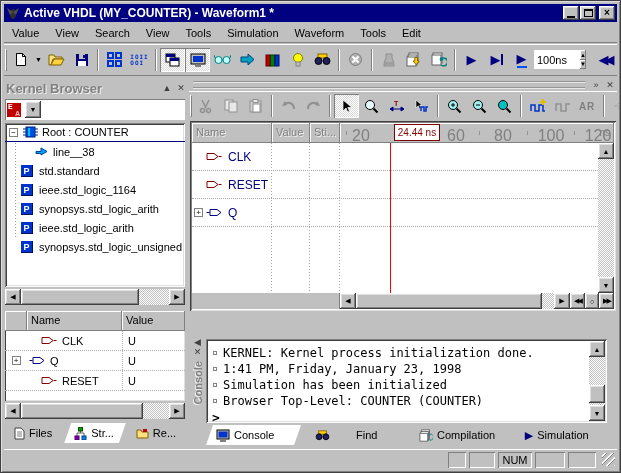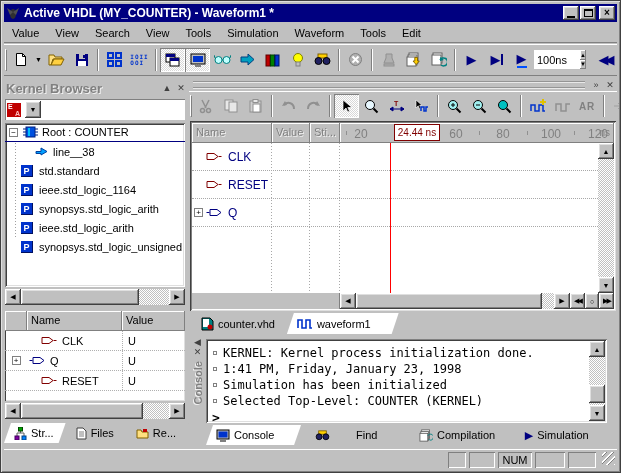--- a/index.html
+++ b/index.html
@@ -79,21 +79,21 @@
   
   .rightpanel { position:absolute; left:188px; top:78px; right:3px; height:366px; }
   .wstrip { position:absolute; left:0; top:0; right:0; height:11px; display:flex; align-items:center; }
   .hgrips { flex:1; height:8px; margin:0 4px; border-top:2px groove #e8e8e8; border-bottom:2px groove #e8e8e8; }
   .wtoolbar { position:absolute; left:0; top:12px; right:0; height:29px; display:flex; align-items:center; border-top:1px solid #fff; }
 
   .wavewin { position:absolute; left:1px; top:42px; right:1px; height:190px; background:#fff; box-shadow: inset 1px 1px 0 #404040, inset -1px -1px 0 #dfdfdf, inset 2px 2px 0 #808080; }
   .whead { position:absolute; left:2px; top:2px; right:2px; height:20px; display:flex; }
   .whc { box-shadow: inset -1px -1px 0 #808080, inset 1px 1px 0 #fff; background:#c0c0c0; color:#808080; text-shadow:1px 1px 0 #f0f0f0; padding:3px 4px; flex:none; }
   .ruler { flex:1; position:relative; box-shadow: inset -1px -1px 0 #808080, inset 1px 1px 0 #fff; background:#c0c0c0; }
-  .rtick { position:absolute; top:4px; font-size:12px; color:#808080; transform:translateX(-50%); }
+  .rtick { position:absolute; top:4px; font-size:16px; color:#808080; transform:translateX(-50%); }
   .rminor { position:absolute; top:8px; width:1px; height:4px; background:#909090; }
   .runit { position:absolute; right:4px; top:4px; font-size:10px; color:#808080; }
   .cflag { position:absolute; left:54px; top:1px; width:46px; height:17px; background:#fff; border:1px solid #800000; color:#800000; font-size:10px; display:flex; align-items:center; justify-content:center; white-space:nowrap; }
   .wrows { position:absolute; left:2px; top:22px; right:18px; bottom:18px; background:#fff; overflow:hidden; }
   .wrow { height:28px; display:flex; align-items:center; border-bottom:1px dotted #a8a8a8; position:relative; }
   .wrow .sname { color:#000080; font-size:12px; }
   .colline { position:absolute; top:0; bottom:0; width:1px; background-image:repeating-linear-gradient(to bottom,#a8a8a8 0 1px,transparent 1px 3px); }
   .cursorline { position:absolute; top:0; bottom:0; left:198px; width:1px; background:#ff0000; }
   .wvscroll { position:absolute; right:2px; top:22px; bottom:18px; width:16px; display:flex; flex-direction:column; }
   .wvscroll .mid { flex:1; }
@@ -108,21 +108,21 @@
   .cstrip { position:absolute; left:0; top:0; width:17px; bottom:0; display:flex; flex-direction:column; align-items:center; }
   .sidelabel { writing-mode:vertical-rl; transform:rotate(180deg); color:#808080; font-weight:bold; font-size:11px; text-shadow:-1px -1px 0 #f0f0f0; margin-top:4px; }
   .cbox { position:absolute; left:17px; top:2px; right:10px; height:84px; background:#fff; box-shadow: inset 1px 1px 0 #808080, inset -1px -1px 0 #fff, inset 2px 2px 0 #404040, inset -2px -2px 0 #dfdfdf; padding:6px 2px 0 6px; }
   .cline { display:flex; align-items:center; height:16px; font:12px "DejaVu Sans Mono", monospace; white-space:nowrap; }
   .cbullet { width:4px; height:4px; border:1px solid #808080; margin:0 6px 0 1px; flex:none; }
   .cprompt { font:bold 13px "DejaVu Sans Mono", monospace; }
   .cvscroll { position:absolute; right:12px; top:4px; width:16px; height:80px; display:flex; flex-direction:column; }
   .ctabs { position:absolute; left:17px; top:88px; right:0; height:20px; display:flex; }
 
   
-  .statusbar { position:absolute; left:3px; right:3px; bottom:3px; height:20px; border-top:1px solid #fff; display:flex; align-items:flex-start; justify-content:flex-end; gap:3px; padding:2px 2px; }
+  .statusbar { position:absolute; left:3px; right:3px; bottom:3px; height:20px; border-top:1px solid #fff; display:flex; align-items:center; justify-content:flex-end; gap:3px; padding:2px 2px; }
   .scell { height:16px; box-shadow: inset 1px 1px 0 #808080, inset -1px -1px 0 #fff; text-align:center; line-height:16px; font-size:11px; }
   .gripcorner { width:13px; height:13px; margin-left:3px; background:repeating-linear-gradient(135deg, transparent 0 2px, #fff 2px 3px, #808080 3px 4px, transparent 4px 5px); }
 
   svg { display:block; }
 </style>
 </head>
 <body>
 
 <div class="frame"></div>
 
@@ -404,35 +404,35 @@
 
   <div class="hscroll" style="left:1px;right:3px;top:324px">
     <div class="sb-btn">◀</div>
     <div class="sb-track dither">
         <div class="sb-thumb" style="left:0;width:122px"></div>
       </div>
     <div class="sb-btn">▶</div>
   </div>
 
   <div class="ltabs">
+    <div class="xtab">
+      <svg width="11" height="13" viewBox="0 0 11 13">
+          <path d="M1 1h6l3 3v8H1z" fill="#fff" stroke="#404040"></path>
+          <path d="M3 5h5M3 7h5M3 9h5" stroke="#808080"></path>
+        </svg>
+      <span>Files</span>
+    </div>
     <div class="xtab active">
       <svg width="13" height="13" viewBox="0 0 13 13">
           <path d="M6.5 2v4M3 10V6h7v4" fill="none" stroke="#606060"></path>
           <rect x="4.5" y="0" width="4" height="4" fill="#00a000" stroke="#004000"></rect>
           <rect x="1" y="9" width="4" height="4" fill="#8000a0" stroke="#400060"></rect>
           <rect x="8" y="9" width="4" height="4" fill="#0080ff" stroke="#004080"></rect>
         </svg>
       <span>Str...</span>
-    </div>
-    <div class="xtab">
-      <svg width="11" height="13" viewBox="0 0 11 13">
-          <path d="M1 1h6l3 3v8H1z" fill="#fff" stroke="#404040"></path>
-          <path d="M3 5h5M3 7h5M3 9h5" stroke="#808080"></path>
-        </svg>
-      <span>Files</span>
     </div>
     <div class="xtab">
       <svg width="13" height="11" viewBox="0 0 13 11">
           <path d="M1 10V2h4l1 2h6v6z" fill="#ffe080" stroke="#806000"></path>
           <rect x="7" y="1" width="4" height="3" fill="#c00000"></rect>
         </svg>
       <span>Re...</span>
     </div>
   </div>
 </div>
@@ -613,36 +613,20 @@
       <div class="sb-track dither">
           <div class="sb-thumb" style="left:0;width:186px"></div>
         </div>
       <div class="sb-btn">▶</div>
       <div class="sb-btn" style="width:15px;letter-spacing:-2px">◀◀</div>
       <div class="sb-btn" style="width:14px">○</div>
       <div class="sb-btn" style="width:15px;letter-spacing:-2px">▶▶</div>
     </div>
   </div>
 
-  <div class="doctabs">
-    <div class="xtab" style="height:21px">
-      <svg width="13" height="14" viewBox="0 0 13 14">
-          <path d="M1 1h8l3 3v9H1z" fill="#008080" stroke="#000"></path>
-          <rect x="2" y="2" width="6" height="8" fill="#fff"></rect>
-          <circle cx="9" cy="10" r="2.5" fill="#c00000"></circle>
-        </svg>
-      <span>counter.vhd</span>
-    </div>
-    <div class="xtab active" style="height:21px;padding-right:28px">
-      <svg class="wavesvg" width="16" height="13" viewBox="0 0 16 13">
-          <path d="M1 11V3h4v8h4V3h4v8h2" fill="none" stroke="#0033cc" stroke-width="1.6"></path>
-        </svg>
-      <span>waveform1</span>
-    </div>
-  </div>
 
   <div class="console">
     <div class="cstrip">
       <span class="sbtn">◀</span>
       <span class="sbtn">✕</span>
       <span class="sidelabel">Console</span>
     </div>
     <div class="cbox">
       <div class="cline">
           <div class="cbullet"></div>
@@ -651,21 +635,21 @@
       <div class="cline">
           <div class="cbullet"></div>
           <span>1:41 PM, Friday, January 23, 1998</span>
         </div>
       <div class="cline">
           <div class="cbullet"></div>
           <span>Simulation has been initialized</span>
         </div>
       <div class="cline">
           <div class="cbullet"></div>
-          <span>Selected Top-Level: COUNTER (KERNEL)</span>
+          <span>Browser Top-Level: COUNTER (COUNTER)</span>
         </div>
       <div class="cline">
           <span class="cprompt">&gt;</span>
         </div>
     </div>
     <div class="cvscroll">
       <div class="sb-btn">▲</div>
       <div class="sb-track dither" style="width:16px">
           <div class="sb-thumb" style="left:0;top:28px;width:16px;height:18px"></div>
         </div>

